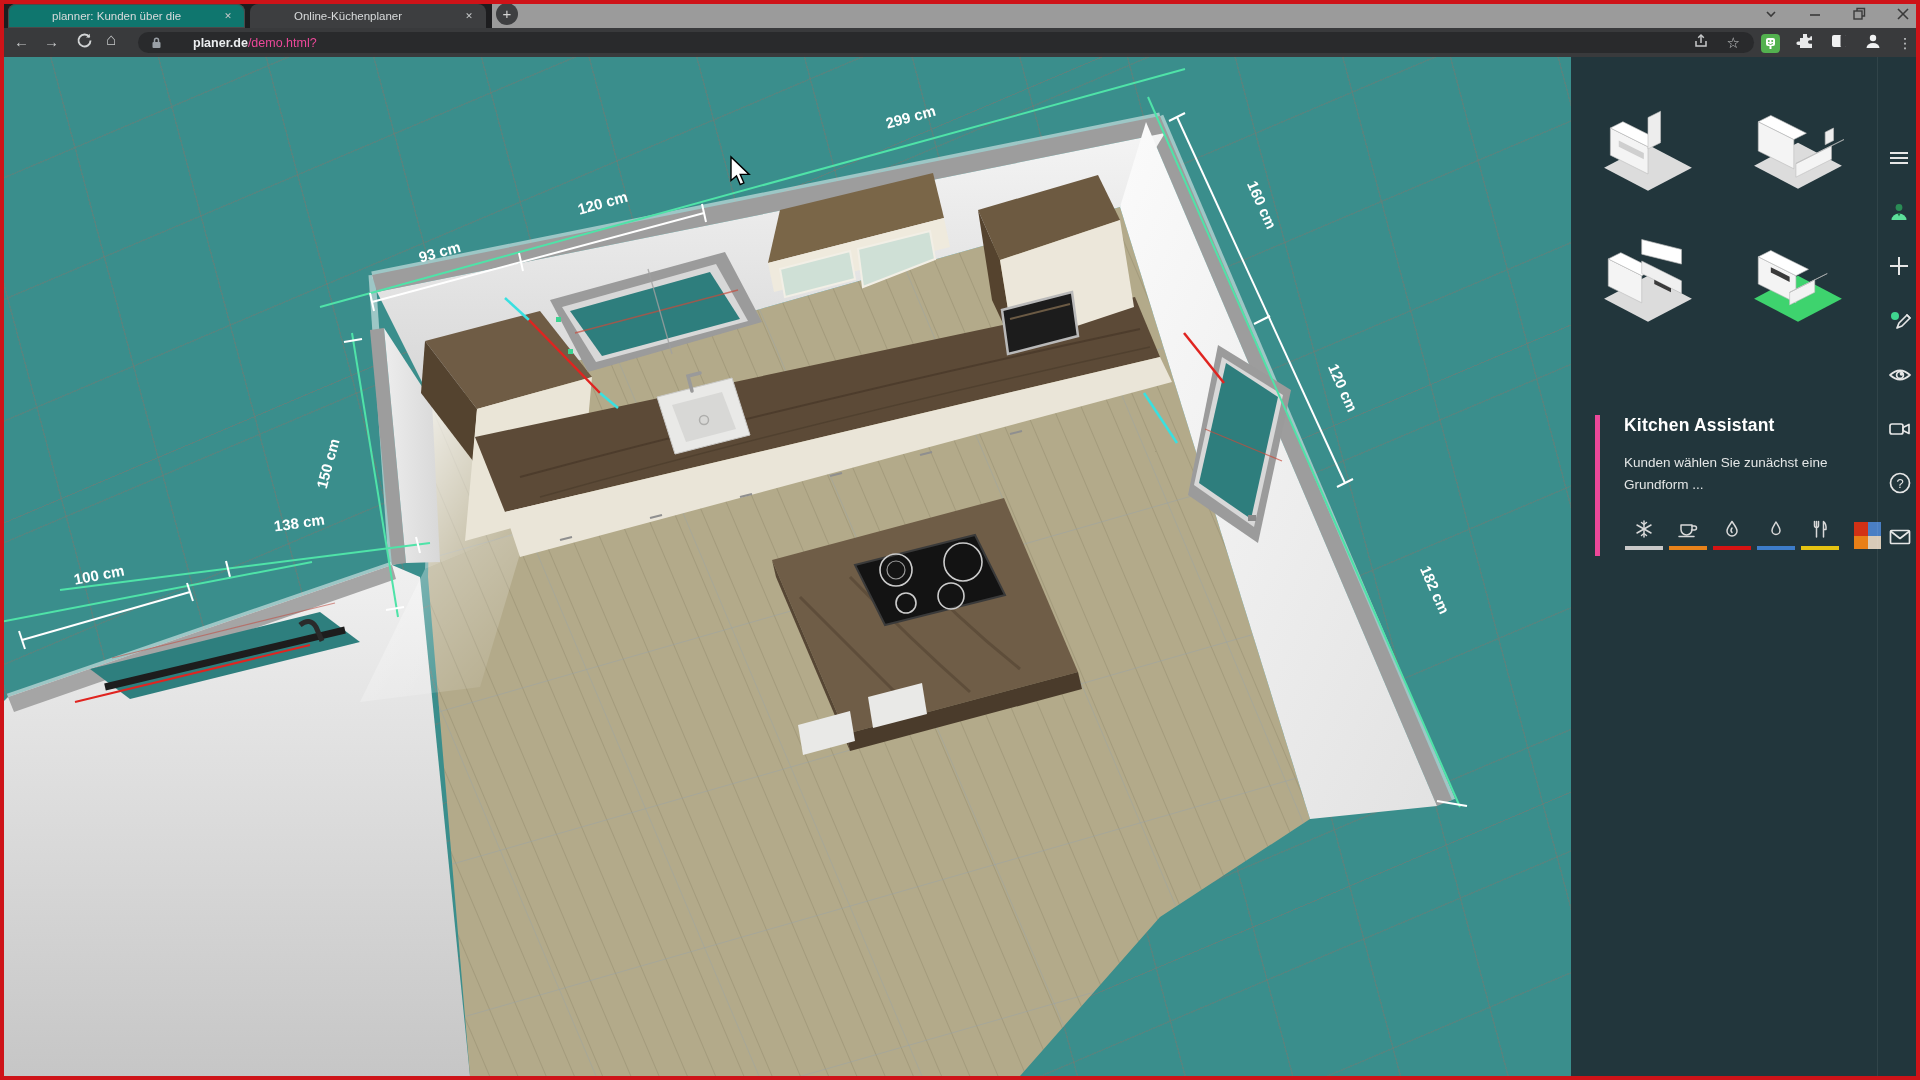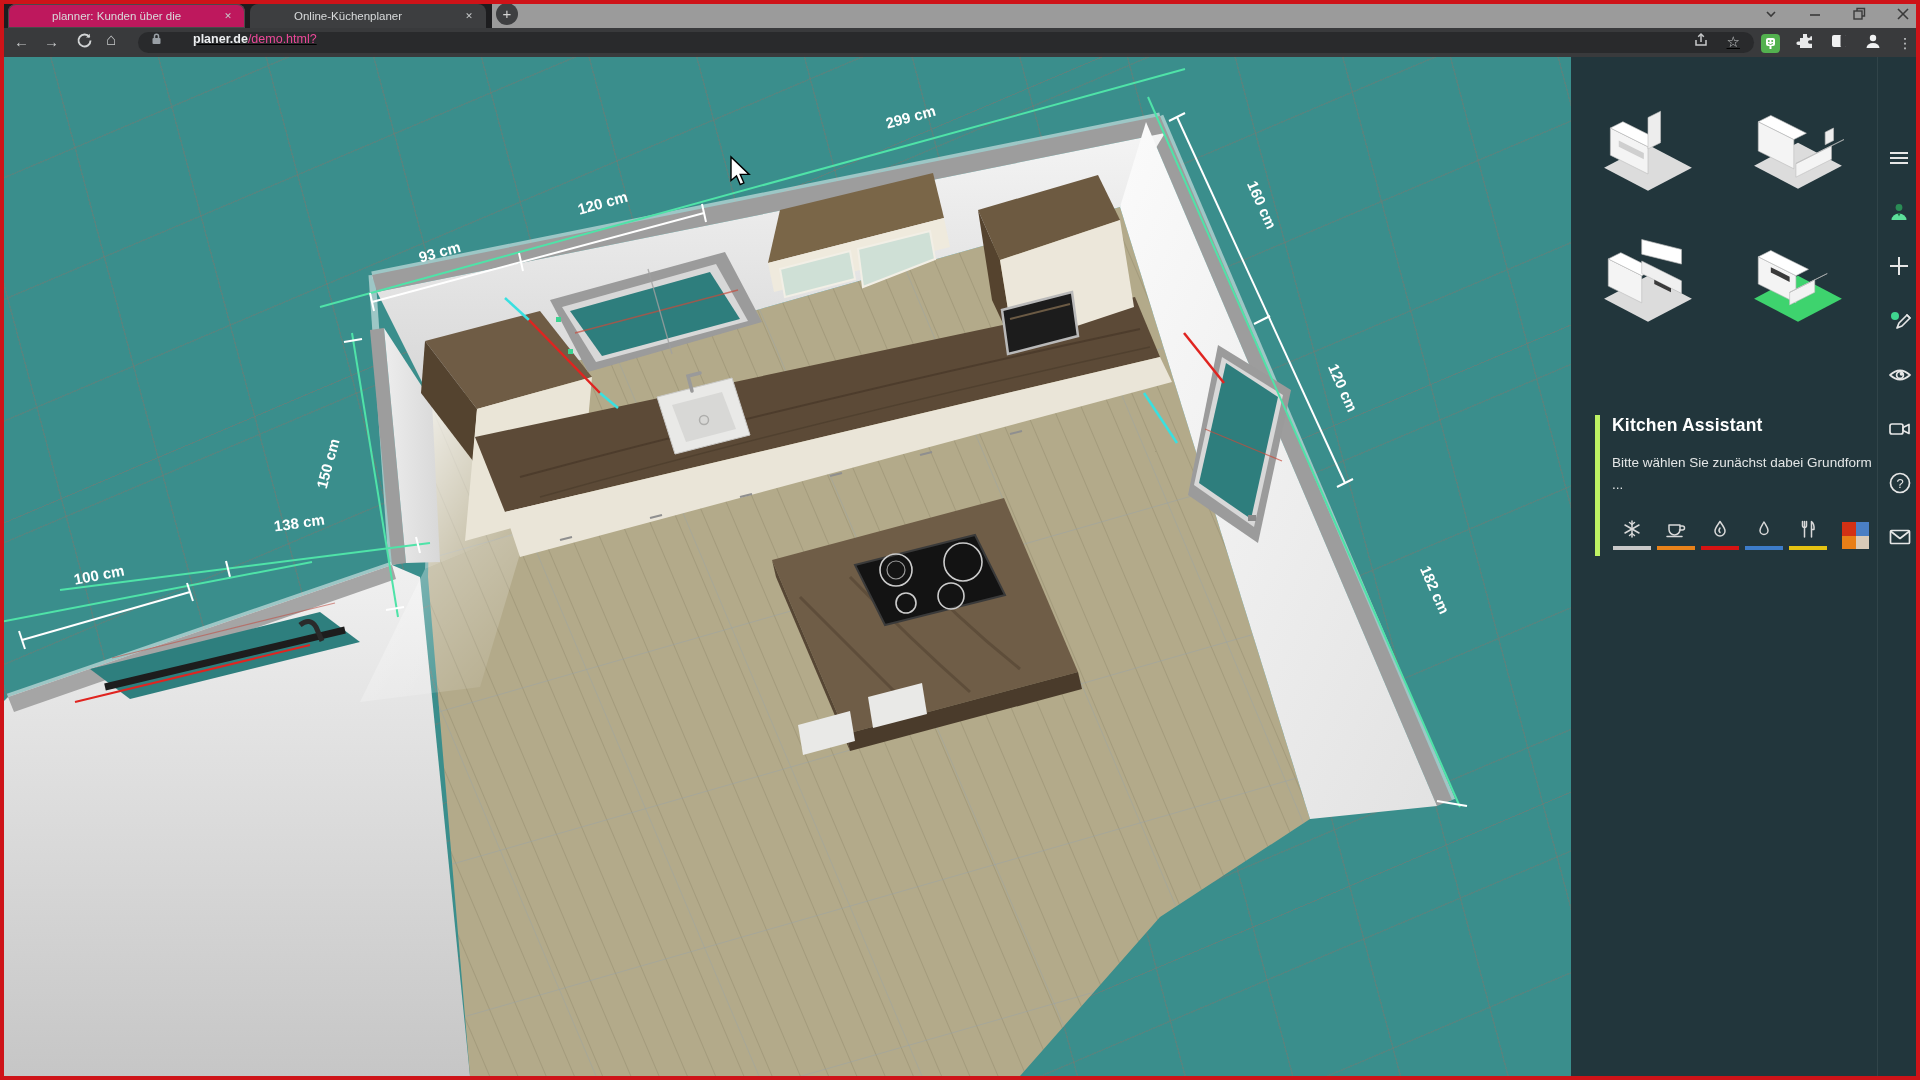--- a/index.html
+++ b/index.html
@@ -2,54 +2,54 @@
 <html><head>
 <meta charset="utf-8">
 <style>
   html,body{margin:0;padding:0;background:#000;font-family:"Liberation Sans",sans-serif;}
   .screen{position:relative;width:1920px;height:1080px;overflow:hidden;background:#1e1e20;}
   
   .tabstrip{position:absolute;left:0;top:0;width:1920px;height:28px;background:#9b9b9b;}
   .tabstrip-dark{position:absolute;left:0;top:0;width:492px;height:28px;background:#1d1d1f;}
   .tab{position:absolute;top:4px;height:24px;border-radius:8px 8px 0 0;display:flex;align-items:center;
        font-size:11.5px;color:#d9dbdc;cursor:default;}
-  .tab.inactive{left:8px;width:237px;background:#be185d;box-shadow:inset 0 0 0 1px #4a4a4a;}
+  .tab.inactive{left:8px;width:237px;background:#0f766e;box-shadow:inset 0 0 0 1px #4a4a4a;}
   .tab.active{left:250px;width:236px;background:#3d3e40;}
   .tab .tab-title{flex:1;padding-left:44px;white-space:nowrap;overflow:hidden;}
   .tab .tab-close{width:16px;height:16px;margin-right:9px;border-radius:50%;font-size:9px;line-height:16px;
        text-align:center;color:#c7c9ca;}
   .newtab-btn{position:absolute;left:496px;top:3px;width:22px;height:22px;border-radius:50%;background:#3e3f41;
        color:#d5d5d5;font-size:15px;line-height:21px;text-align:center;}
   .win-controls{position:absolute;right:10px;top:0;height:28px;display:flex;align-items:center;gap:30px;color:#3a3a3a;}
   .win-glyph{width:14px;height:14px;position:relative;}
   .toolbar{position:absolute;left:0;top:28px;width:1920px;height:29px;background:#393a3c;}
   .nav-ic{position:absolute;top:33px;color:#c7c9ca;font-size:15px;line-height:18px;}
   .urlbar{position:absolute;left:138px;top:32px;width:1616px;height:21px;border-radius:11px;background:#292a2c;
-       display:flex;align-items:flex-start;font-size:12.5px;text-decoration:underline;}
+       display:flex;align-items:center;font-size:12.5px;}
   .url-domain{color:#eceef0;margin-left:30px;font-weight:bold;}
   .url-path{color:#ec4899;}
   .url-right{margin-left:auto;display:flex;align-items:center;gap:18px;margin-right:14px;color:#c7c9ca;}
   .ext-row{position:absolute;top:32px;right:8px;display:flex;align-items:center;gap:16px;height:22px;}
   .ext-green{width:19px;height:19px;border-radius:4px;background:#53b14f;position:relative;}
   .menu-dots{color:#d5d7d8;font-size:14px;letter-spacing:0;}
   
   .canvas3d{position:absolute;left:0;top:57px;width:1571px;height:1019px;overflow:hidden;
     background:
       repeating-linear-gradient(75deg, rgba(125,118,110,.38) 0 1.5px, transparent 1.5px 104px),
       repeating-linear-gradient(157deg, rgba(125,118,110,.34) 0 1.5px, transparent 1.5px 112px),
       repeating-linear-gradient(157deg, rgba(190,95,85,.25) 0 1px, transparent 1px 430px),
       #3a8e8c;}
   .canvas3d svg{position:absolute;left:0;top:0;}
   .dim-label{fill:#ffffff;font-size:15px;font-weight:600;font-family:"Liberation Sans",sans-serif;}
   
   .sidebar{position:absolute;left:1571px;top:57px;width:349px;height:1019px;background:#22363c;}
   .rail{position:absolute;right:0;top:0;width:42px;height:100%;border-left:1px solid rgba(255,255,255,.07);}
   .rail-ic{position:absolute;left:10px;width:22px;height:22px;}
   .thumb{position:absolute;width:110px;height:92px;}
-  .assistant{position:absolute;left:24px;top:358px;width:268px;border-left:5px solid #bef264;padding-left:12px;
+  .assistant{position:absolute;left:24px;top:358px;width:268px;border-left:5px solid #ec4899;padding-left:24px;
        padding-bottom:6px;color:#e8e8e8;}
   .assistant h1{margin:0 0 16px 0;font-size:17.5px;font-weight:bold;color:#fff;letter-spacing:.2px;}
   .assistant p{margin:0 0 17px 0;font-size:13.5px;line-height:1.6;color:#e3e6e6;}
   .cat-row{display:flex;align-items:flex-end;margin-top:24px;}
   .cat{width:40px;margin-right:4px;display:flex;flex-direction:column;align-items:center;}
   .cat svg{display:block;margin-bottom:7px;}
   .cat-bar{width:38px;height:4px;}
   .palette{width:27px;height:27px;margin-left:10px;margin-bottom:1px;display:grid;
        grid-template-columns:1fr 1fr;grid-template-rows:1fr 1fr;}
   
@@ -398,21 +398,21 @@
         <polygon points="14,18 14,44 50,62 50,36" fill="#f4f4f4" stroke="#bdbdbd" stroke-width=".6"></polygon>
         <polygon points="14,18 26,12 62,30 50,36" fill="#ffffff" stroke="#bdbdbd" stroke-width=".6"></polygon>
         <polygon points="26,28 44,37 44,42 26,33" fill="#3a3a3a"></polygon>
         <polygon points="44,52 68,40 68,52 44,64" fill="#f2f2f2" stroke="#bdbdbd" stroke-width=".6"></polygon>
         <polygon points="44,52 56,46 80,34 68,40" fill="#ffffff" stroke="#bdbdbd" stroke-width=".6"></polygon>
       </svg>
     </div>
 
     <div class="assistant">
       <h1>Kitchen Assistant</h1>
-      <p>Bitte wählen Sie zunächst dabei Grundform ...</p>
+      <p>Kunden wählen Sie zunächst eine Grundform ...</p>
 
       <div class="cat-row">
         <div class="cat">
           <svg width="20" height="20" viewBox="0 0 20 20">
             <g class="cat-stroke">
                 <line x1="10" y1="2" x2="10" y2="18"></line>
                 <line x1="3" y1="6" x2="17" y2="14"></line>
                 <line x1="3" y1="14" x2="17" y2="6"></line>
             <polyline points="7.5,3.5 10,5.5 12.5,3.5"></polyline>
                 <polyline points="7.5,16.5 10,14.5 12.5,16.5"></polyline>

